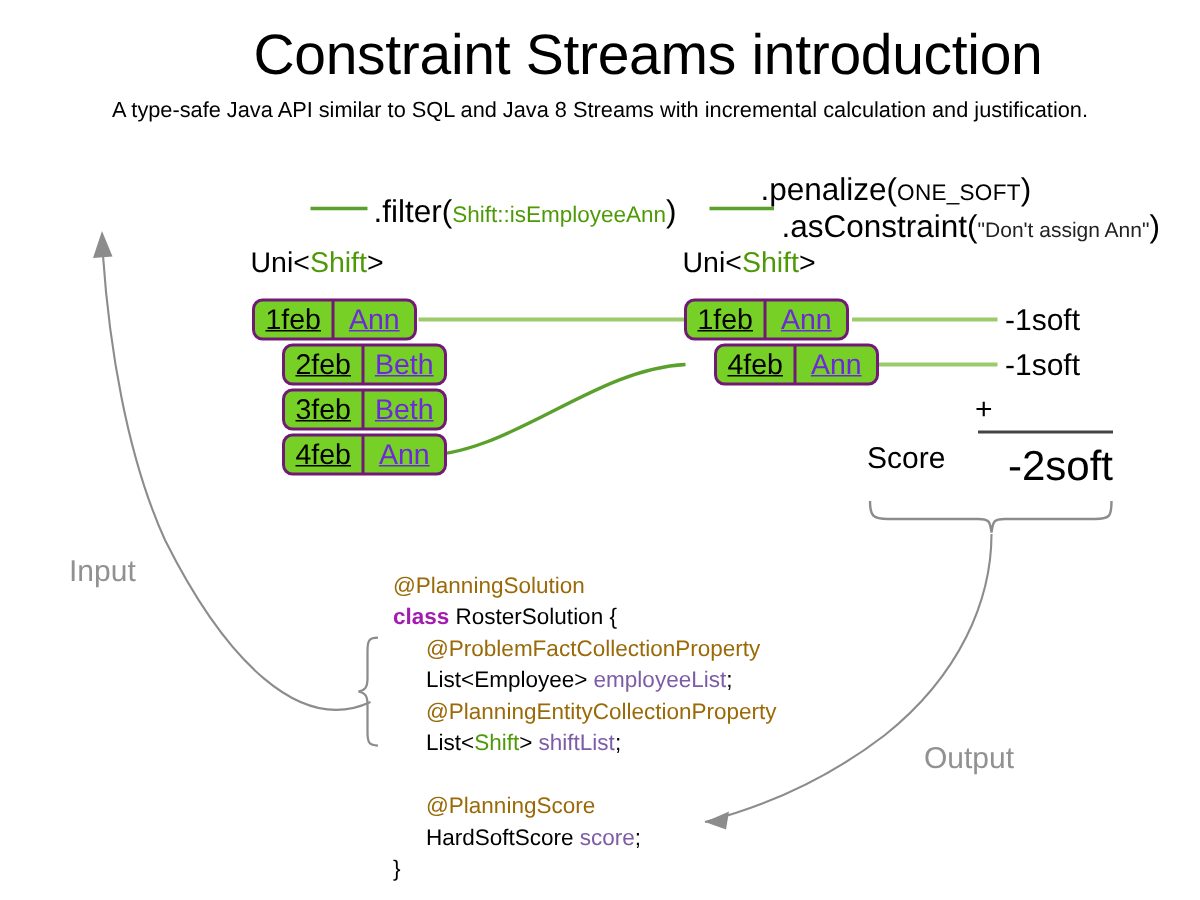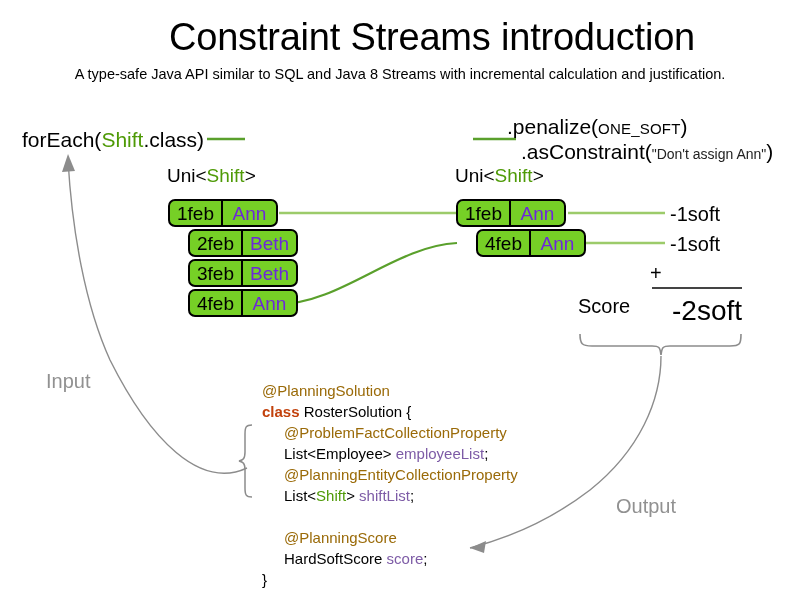--- a/index.html
+++ b/index.html
@@ -57,28 +57,29 @@
   #uni-right { left: 455px; top: 165px; }
 
   
   .tuple {
     display: flex;
     align-items: stretch;
     height: 28px;
   }
   .cell {
     background: #76d026;
-    border: 2px solid #000000;
+    border: 2px solid #701a75;
     border-radius: 7px;
     display: flex;
     align-items: center;
     justify-content: center;
     font-size: 19px;
     line-height: 1;
     box-sizing: border-box;
+    text-decoration: underline;
   }
   .cell.date {
     color: #000;
     width: 54px;
     border-top-right-radius: 0;
     border-bottom-right-radius: 0;
     border-right-width: 1px;
   }
   .cell.name {
     color: #6d28d9;
@@ -108,21 +109,21 @@
 
   
   #codeblock {
     left: 262px; top: 380px;
     font-size: 15px;
     line-height: 21px;
     white-space: pre;
     color: #000;
   }
   .anno { color: #9a6a08; }
-  .kw   { color: #c2410c; font-weight: bold; }
+  .kw   { color: #a21caf; font-weight: bold; }
   .fld  { color: #7d5ba6; }
   .typ  { color: #4e9a06; }
   .ind1 { padding-left: 22px; display: inline-block; }
 
   svg.overlay {
     position: absolute;
     left: 0; top: 0;
     width: 800px; height: 600px;
     pointer-events: none;
   }
@@ -154,22 +155,22 @@
 
     <path d="M247,468 C200,490 150,440 110,360 C85,305 72,230 68,160" fill="none" stroke="#8c8c8c" stroke-width="1.4"></path>
     <polygon points="68,154 62,172 75,171" fill="#8c8c8c"></polygon>
 
     <path d="M252,425 C246,425 245,427 245,434 L245,452 C245,459 243,460 239,461 C243,462 245,463 245,470 L245,488 C245,495 246,497 252,497" fill="none" stroke="#8c8c8c" stroke-width="1.5"></path>
   </svg>
 
   <div class="abs" id="title">Constraint Streams introduction</div>
   <div class="abs" id="subtitle">A type-safe Java API similar to SQL and Java 8 Streams with incremental calculation and justification.</div>
 
-  <div class="abs codeline" id="forEach"><span>forEach(</span><span class="green">Shift</span><span>.class)</span></div>
-
+
+  <div class="abs codeline" id="filter"><span>.filter(</span><span class="green small">Shift::isEmployeeAnn</span><span>)</span></div>
 
   <div class="abs codeline" id="penalize"><span>.penalize(</span><span class="smallcaps">ONE_SOFT</span><span>)</span></div>
 
   <div class="abs codeline" id="asConstraint"><span>.asConstraint(</span><span class="strlit">"Don't assign Ann"</span><span>)</span></div>
 
   <div class="abs unilabel" id="uni-left"><span>Uni&lt;</span><span class="green">Shift</span><span>&gt;</span></div>
 
   <div class="abs unilabel" id="uni-right"><span>Uni&lt;</span><span class="green">Shift</span><span>&gt;</span></div>
 
   <div class="abs" id="left-tuples">

